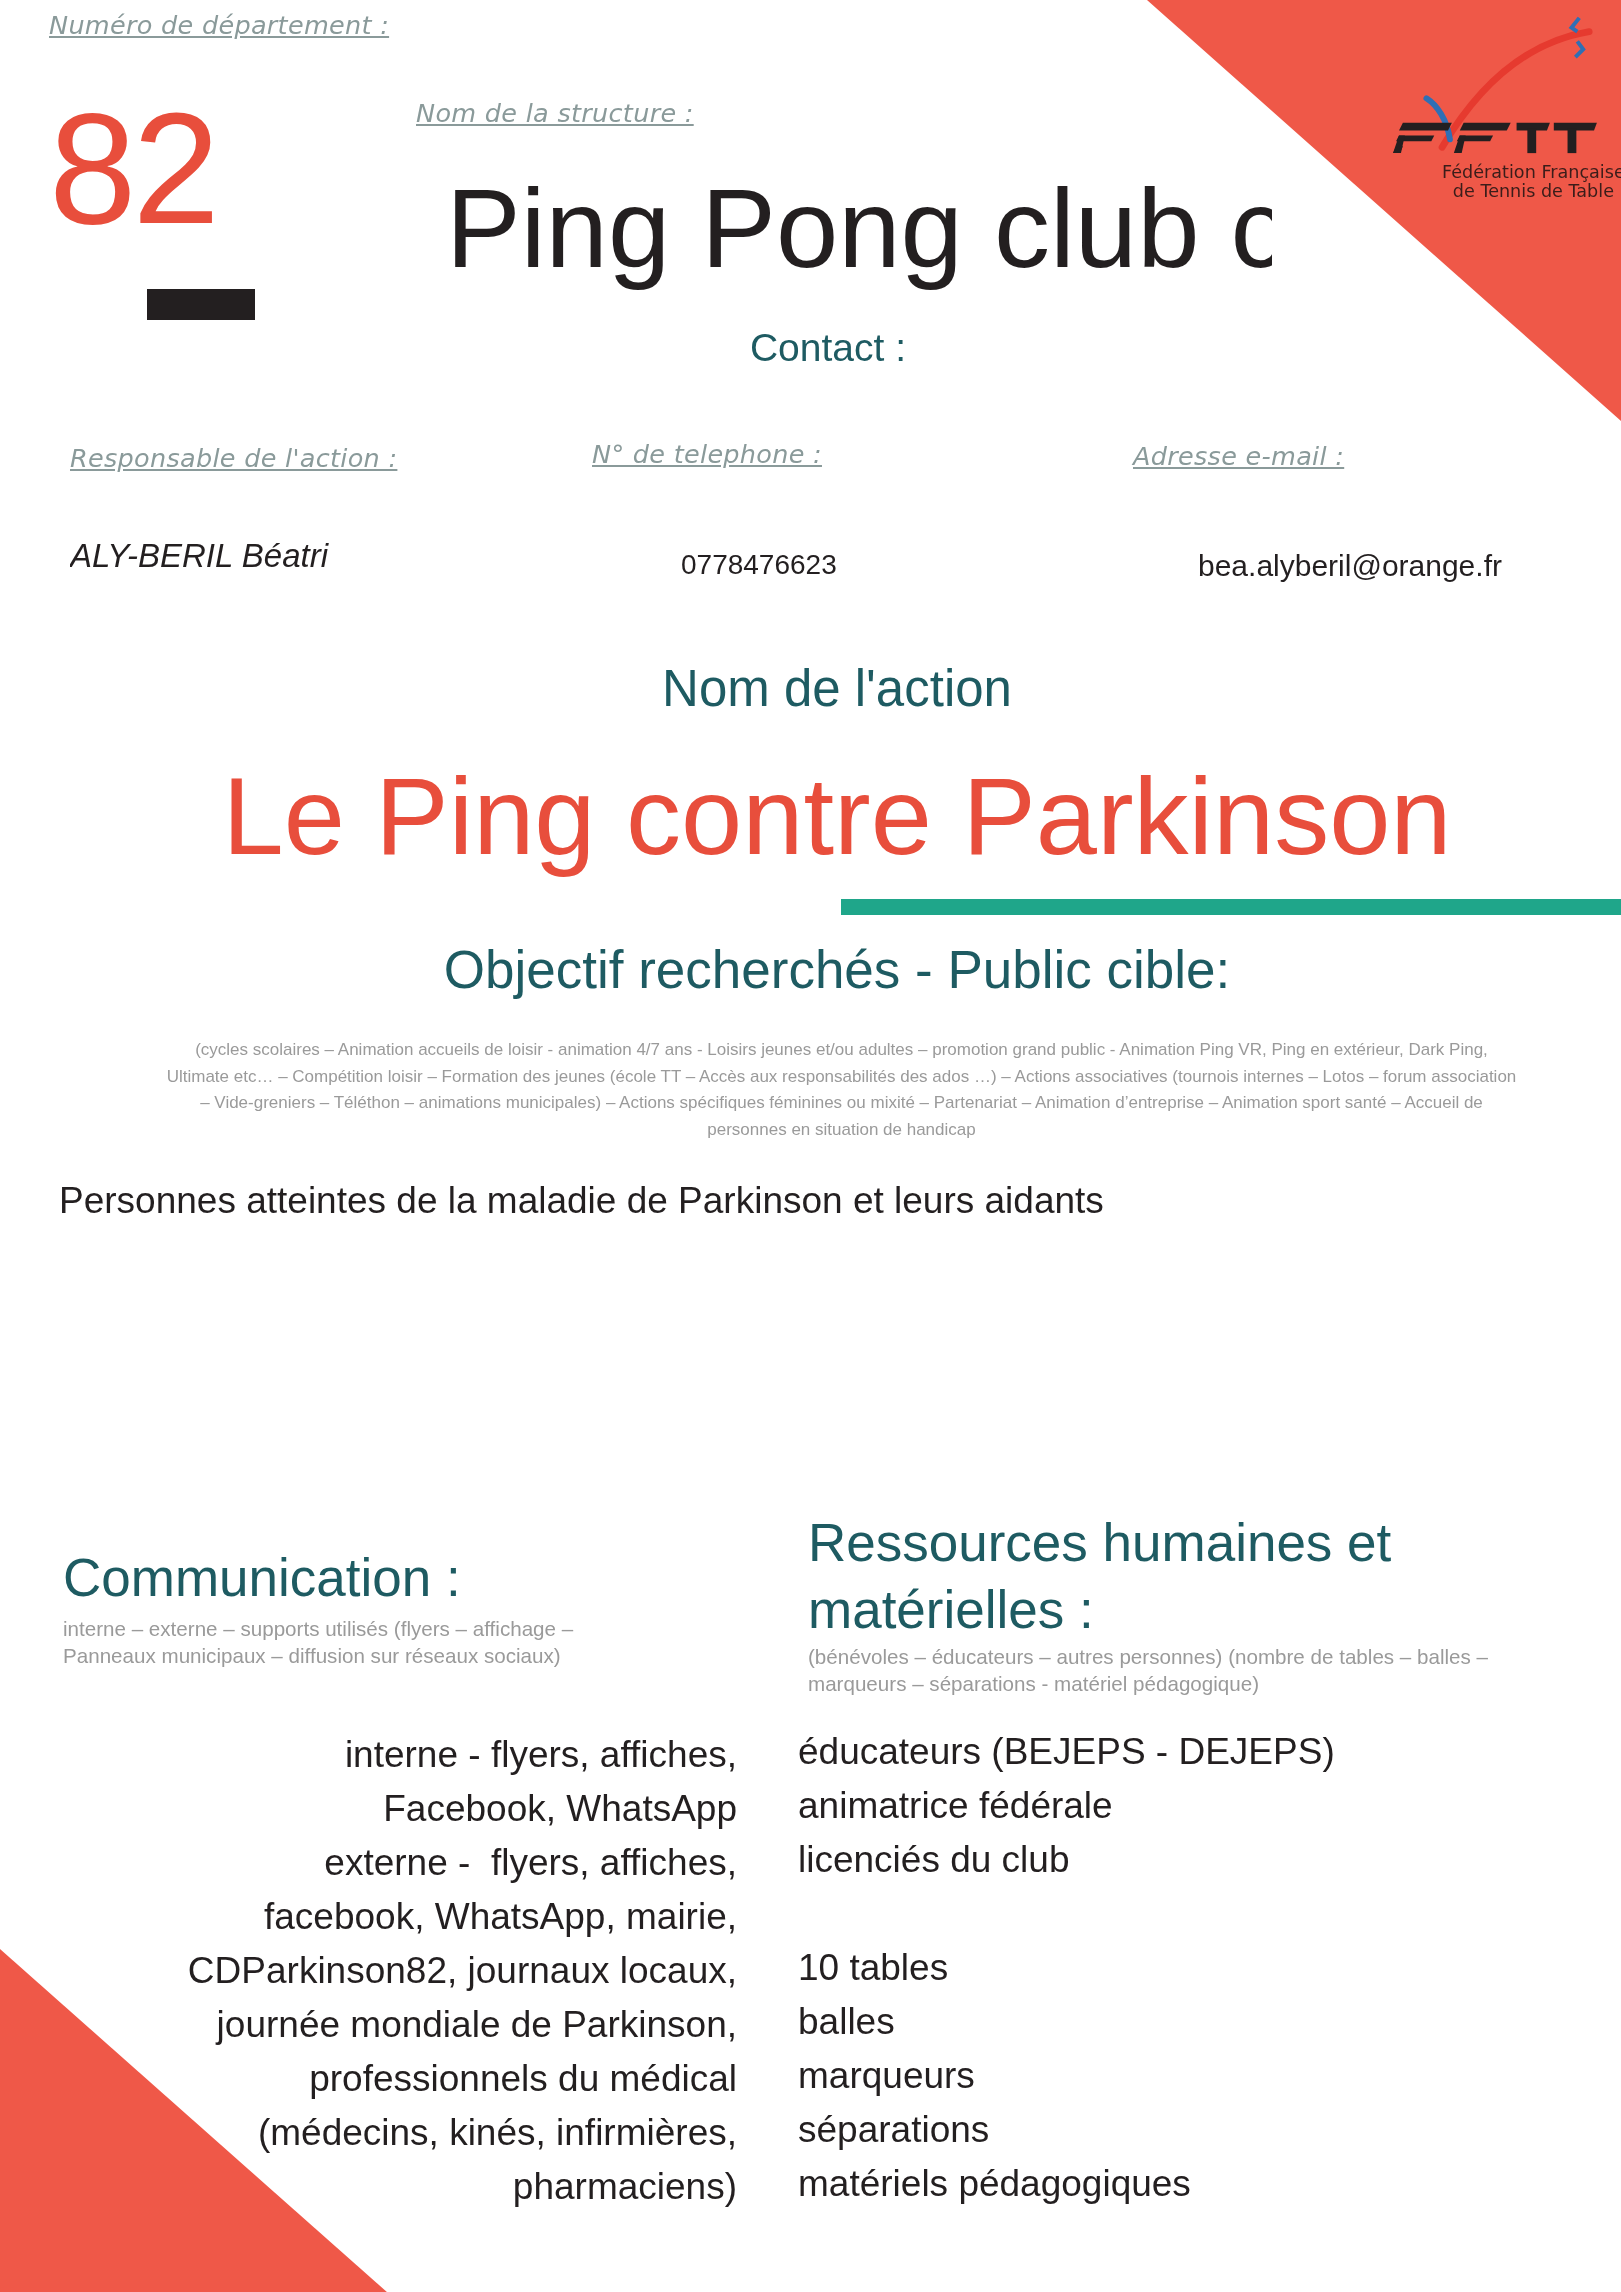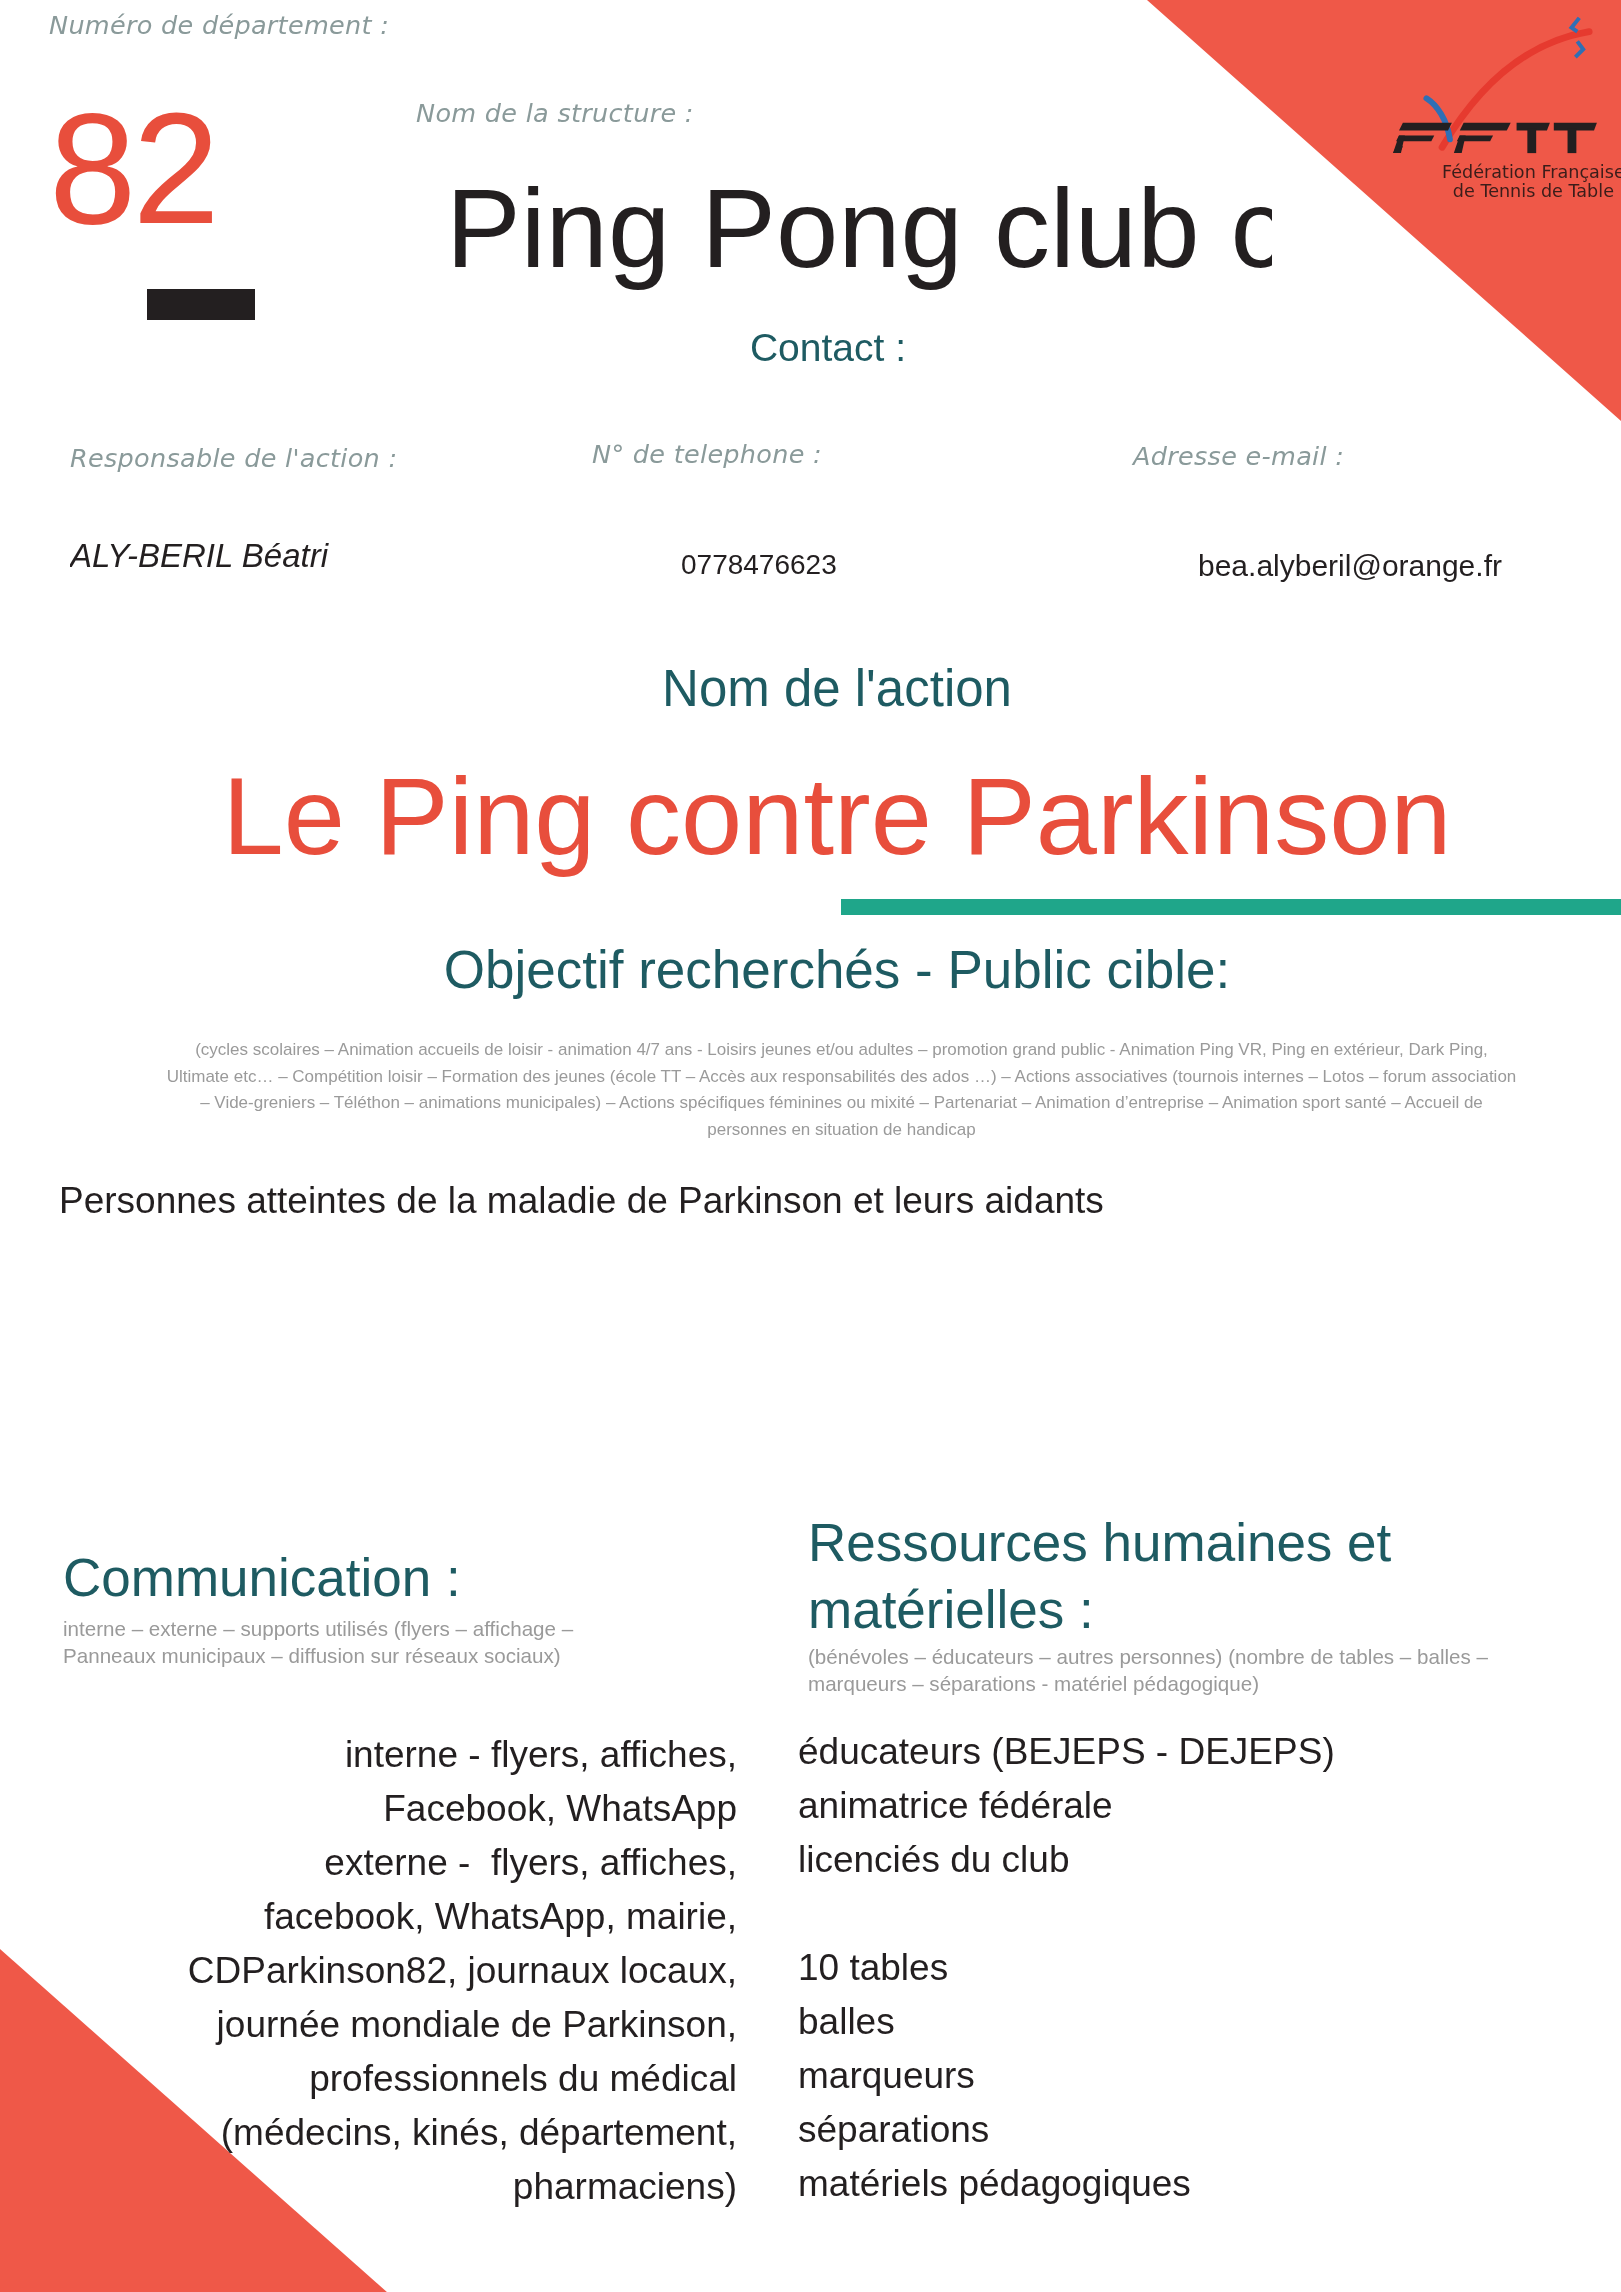--- a/index.html
+++ b/index.html
@@ -11,21 +11,21 @@
   .corner-tr {
     position: absolute; top: 0; right: 0; width: 0; height: 0;
     border-top: 421px solid #ef5848; border-left: 474px solid transparent;
   }
   .corner-bl {
     position: absolute; left: 0; bottom: 0; width: 0; height: 0;
     border-bottom: 344px solid #ef5848; border-right: 388px solid transparent;
   }
   .label-italic {
     font-family: "DejaVu Sans", sans-serif; font-style: italic;
-    color: #8a9a9a; font-size: 25.5px; letter-spacing: 0.3px;
+    color: #8a9a9a; font-size: 25.5px; letter-spacing: 0.3px; text-decoration: underline;
   }
   .teal { color: #1e5b62; }
   .dept-number { left: 49px; top: 90px; font-size: 157px; color: #e84e3c; line-height: 1; letter-spacing: -3.9px; }
   .dept-bar { left: 147px; top: 289px; width: 108px; height: 31px; background: #231f20; }
   .structure-name {
     left: 446px; top: 167px; font-size: 112px; line-height: 1.1;
     width: 826px; white-space: nowrap; overflow: hidden;
   }
   .logo { right: 21.6px; top: 11.8px; width: 255px; height: 196px; }
   .logo-sub {
@@ -115,21 +115,21 @@
 <div class="abs comm-title teal">Communication :</div>
 <div class="abs comm-hint"> interne – externe – supports utilisés (flyers – affichage – Panneaux municipaux – diffusion sur réseaux sociaux)</div>
 <div class="abs comm-body">
   <span class="line">interne - flyers, affiches,</span>
   <span class="line">Facebook, WhatsApp</span>
   <span class="line">externe -  flyers, affiches,</span>
   <span class="line">facebook, WhatsApp, mairie,</span>
   <span class="line">CDParkinson82, journaux locaux,</span>
   <span class="line">journée mondiale de Parkinson,</span>
   <span class="line">professionnels du médical</span>
-  <span class="line">(médecins, kinés, département,</span>
+  <span class="line">(médecins, kinés, infirmières,</span>
   <span class="line">pharmaciens)</span>
 </div>
 
 <div class="abs res-title teal">Ressources humaines et matérielles :</div>
 <div class="abs res-hint">(bénévoles – éducateurs – autres personnes) (nombre de tables – balles – marqueurs – séparations - matériel pédagogique)</div>
 <div class="abs res-body">
   <span class="line">éducateurs (BEJEPS - DEJEPS)</span>
   <span class="line">animatrice fédérale</span>
   <span class="line">licenciés du club</span>
   <span class="line">&nbsp;</span>

